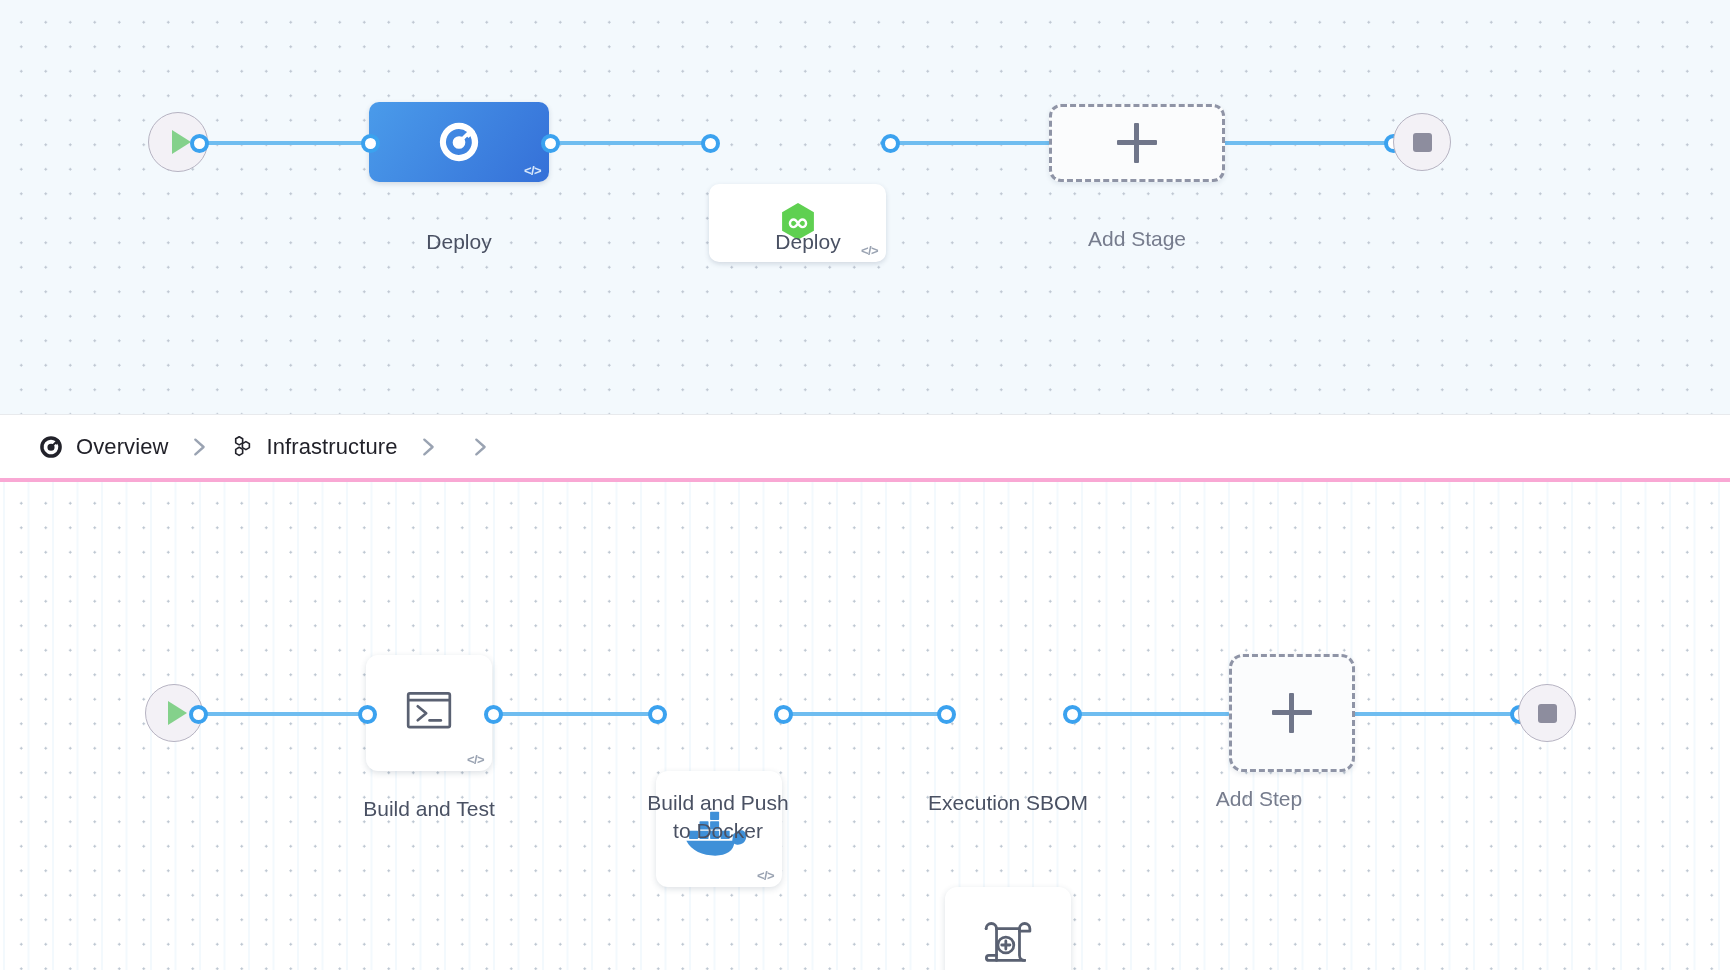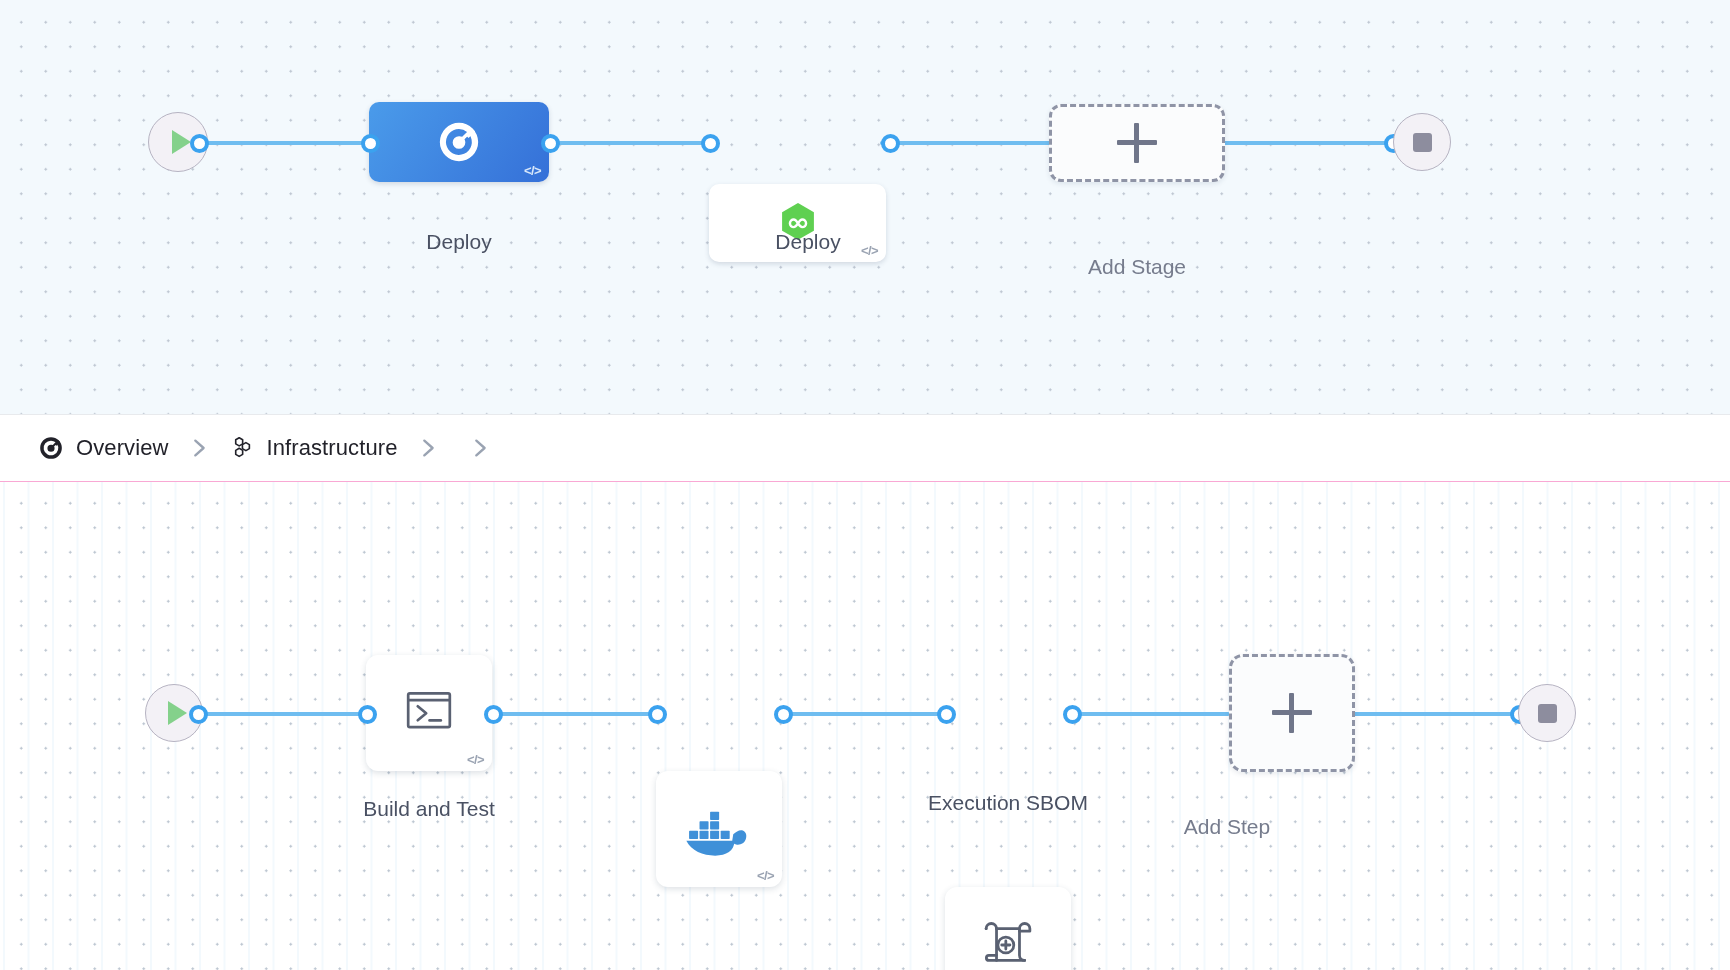--- a/index.html
+++ b/index.html
@@ -25,21 +25,21 @@
     overflow: hidden;
   }
 
   
   .tabbar {
     position: absolute; left: 0; top: 415px;
     width: 1730px; height: 67px;
     background: #ffffff;
     display: flex; align-items: center;
     padding-left: 34px;
-    border-bottom: 1px solid #f9a8d4;
+    border-bottom: 4px solid #f9a8d4;
     z-index: 5;
   }
   .tab {
     display: flex; align-items: center;
     height: 67px;
     gap: 12px;
     padding: 0 4px;
     cursor: pointer;
     position: relative;
   }
@@ -155,21 +155,21 @@
 
   
   .node-label {
     position: absolute;
     text-align: center;
     font-size: 21px;
     color: #4a5163;
     line-height: 1.32;
     white-space: pre-line;
   }
-  .node-label.muted { color: #767c8d; margin-top: 28px; }
+  .node-label.muted { color: #767c8d; }
 </style>
 </head>
 <body>
 
 <div id="app">
 
   <div class="canvas-stage">
 
     <div class="edge" style="left:205px; top:141px; width:170px;"></div>
     <div class="edge" style="left:540px; top:141px; width:175px;"></div>
@@ -295,20 +295,22 @@
           <rect x="24.5" y="25.0" width="7.6" height="7.0" rx="0.6"></rect>
           <rect x="33.4" y="25.0" width="7.6" height="7.0" rx="0.6"></rect>
           <path d="M4.5 33.5h40.5c0 8.6-7.0 12.5-16.2 12.5-10.5 0-20.2-4.1-24.3-12.5z"></path>
           <path d="M44.0 28.0c3.2-2.6 6.4-5.0 9.6-2.2 1.6 1.4 1.7 4.0 1.0 6.2-1.2 3.6-4.6 5.3-8.2 4.6-1.8-.35-2.9-1.4-3.3-3.0z"></path>
         </g>
       </svg>
       <span class="code-badge on-light">&lt;/&gt;</span>
     </div>
     <div class="port" style="left:648px; top:223px;"></div>
     <div class="port" style="left:774px; top:223px;"></div>
+    <div class="node-label" style="left:606px; top:307px; width:224px;">Build and Push
+to Docker</div>
 
     <div class="node step-box" style="left:945px; top:173px;">
       <svg viewBox="0 0 48 48" width="58" height="58">
         <g fill="none" stroke="#5a6172" stroke-width="2.3" stroke-linecap="round" stroke-linejoin="round">
           <path d="M14.5 10.5h19.0v22.0c0 2.4 1.9 4.3 4.3 4.3"></path>
           <path d="M33.5 10.5c0-2.4 1.9-4.3 4.3-4.3s4.3 1.9 4.3 4.3v2.1h-8.6"></path>
           <path d="M14.5 10.5c0-2.4-1.9-4.3-4.3-4.3s-4.3 1.9-4.3 4.3"></path>
           <path d="M5.9 10.5v0"></path>
           <path d="M14.5 32.5H8.2c-1.2 0-2.1 1.0-2.1 2.2 0 1.3 1.0 2.1 2.3 2.1h29.4"></path>
           <path d="M14.5 10.5v26.3"></path>
@@ -318,21 +320,21 @@
       </svg>
 
     </div>
     <div class="port" style="left:937px; top:223px;"></div>
     <div class="port" style="left:1063px; top:223px;"></div>
     <div class="node-label" style="left:892px; top:307px; width:232px;">Execution SBOM</div>
 
     <div class="node add-box" style="left:1229px; top:172px; width:126px; height:118px; border-radius:14px;">
       <div class="plus-glyph"></div>
     </div>
-    <div class="node-label muted" style="left:1136px; top:303px; width:182px;text-align:center;">Add Step</div>
+    <div class="node-label muted" style="left:1168px; top:303px; width:182px;text-align:center;">Add Step</div>
 
     <div class="port" style="left:1510px; top:223px;"></div>
     <div class="node terminal" style="left:1518px; top:202px; width:58px; height:58px;">
       <div class="stop-sq"></div>
     </div>
   </div>
 
 </div>
 
 </body></html>

